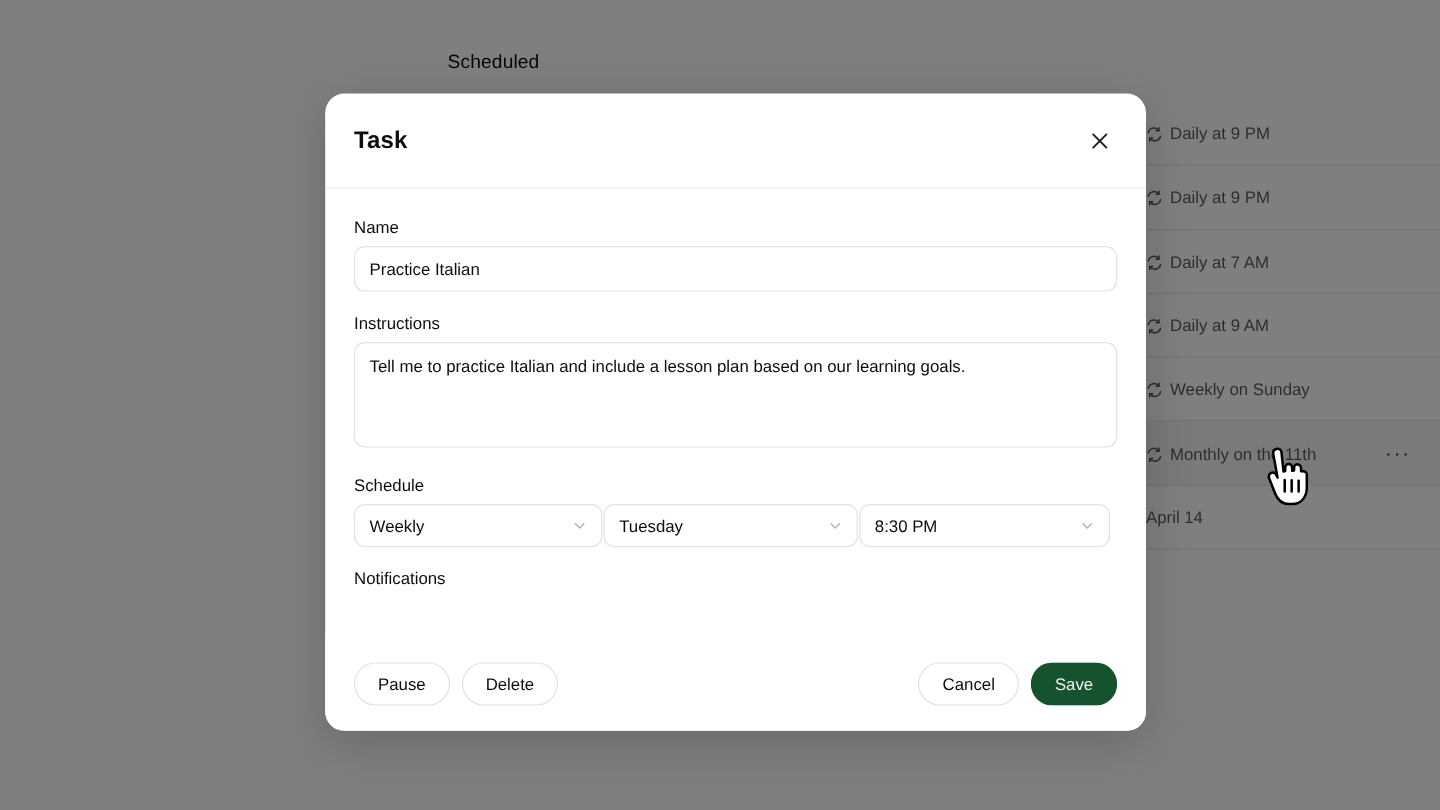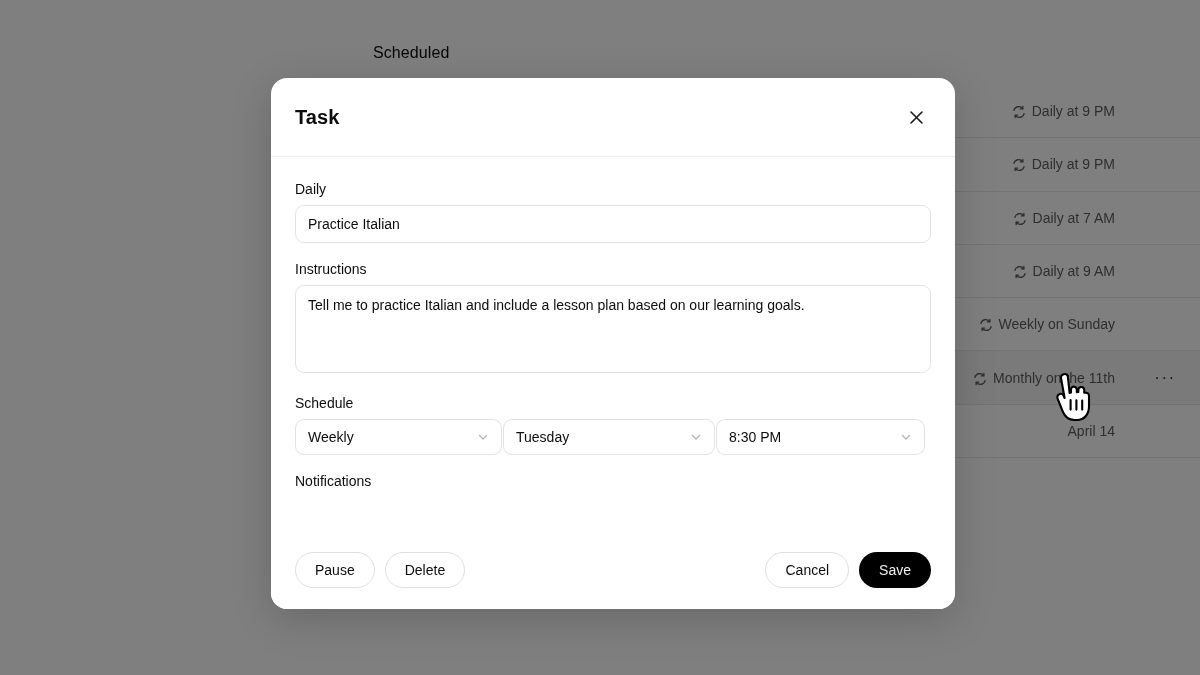--- a/index.html
+++ b/index.html
@@ -38,21 +38,21 @@
     right: 0;
     top: 85px;
     width: 245px;
   }
   .task-row {
     height: 53.3px;
     box-sizing: border-box;
     border-bottom: 1px solid #e7e7e7;
     display: flex;
     align-items: center;
-    justify-content: flex-end;
+    justify-content: flex-start;
     padding-right: 85px;
     font-size: 14px;
     color: #5d5d5d;
     white-space: nowrap;
     position: relative;
   }
   .task-row.is-hovered {
     background: #f4f4f4;
   }
   .repeat-ico {
@@ -236,21 +236,21 @@
     cursor: pointer;
     white-space: nowrap;
   }
   .btn-outline {
     border: 1px solid #e0e0e0;
     background: #ffffff;
     color: #0d0d0d;
   }
   .btn-primary-disabled {
     border: 1px solid transparent;
-    background: #000000;
+    background: #14532d;
     color: #efefef;
   }
   .footer-left { display: flex; gap: 10px; }
   .footer-right { display: flex; gap: 10px; margin-left: auto; }
 
   
   #mouse-cursor {
     position: absolute;
     left: 1050px;
     top: 371px;
@@ -352,21 +352,21 @@
     <button class="dlg-close">
       <svg width="17" height="17" viewBox="0 0 17 17" fill="none" stroke="currentColor" stroke-width="1.6" stroke-linecap="round">
         <path d="M3 3 L14 14 M14 3 L3 14"></path>
       </svg>
     </button>
   </div>
 
   <div class="dlg-body">
 
     <div class="field-block">
-      <label class="field-label">Daily</label>
+      <label class="field-label">Name</label>
       <input class="text-input" type="text" value="Practice Italian" style="">
     </div>
 
     <div class="field-block">
       <label class="field-label">Instructions</label>
       <textarea class="text-area" style="">Tell me to practice Italian and include a lesson plan based on our learning goals.</textarea>
     </div>
 
     <div class="field-block">
       <label class="field-label">Schedule</label>

